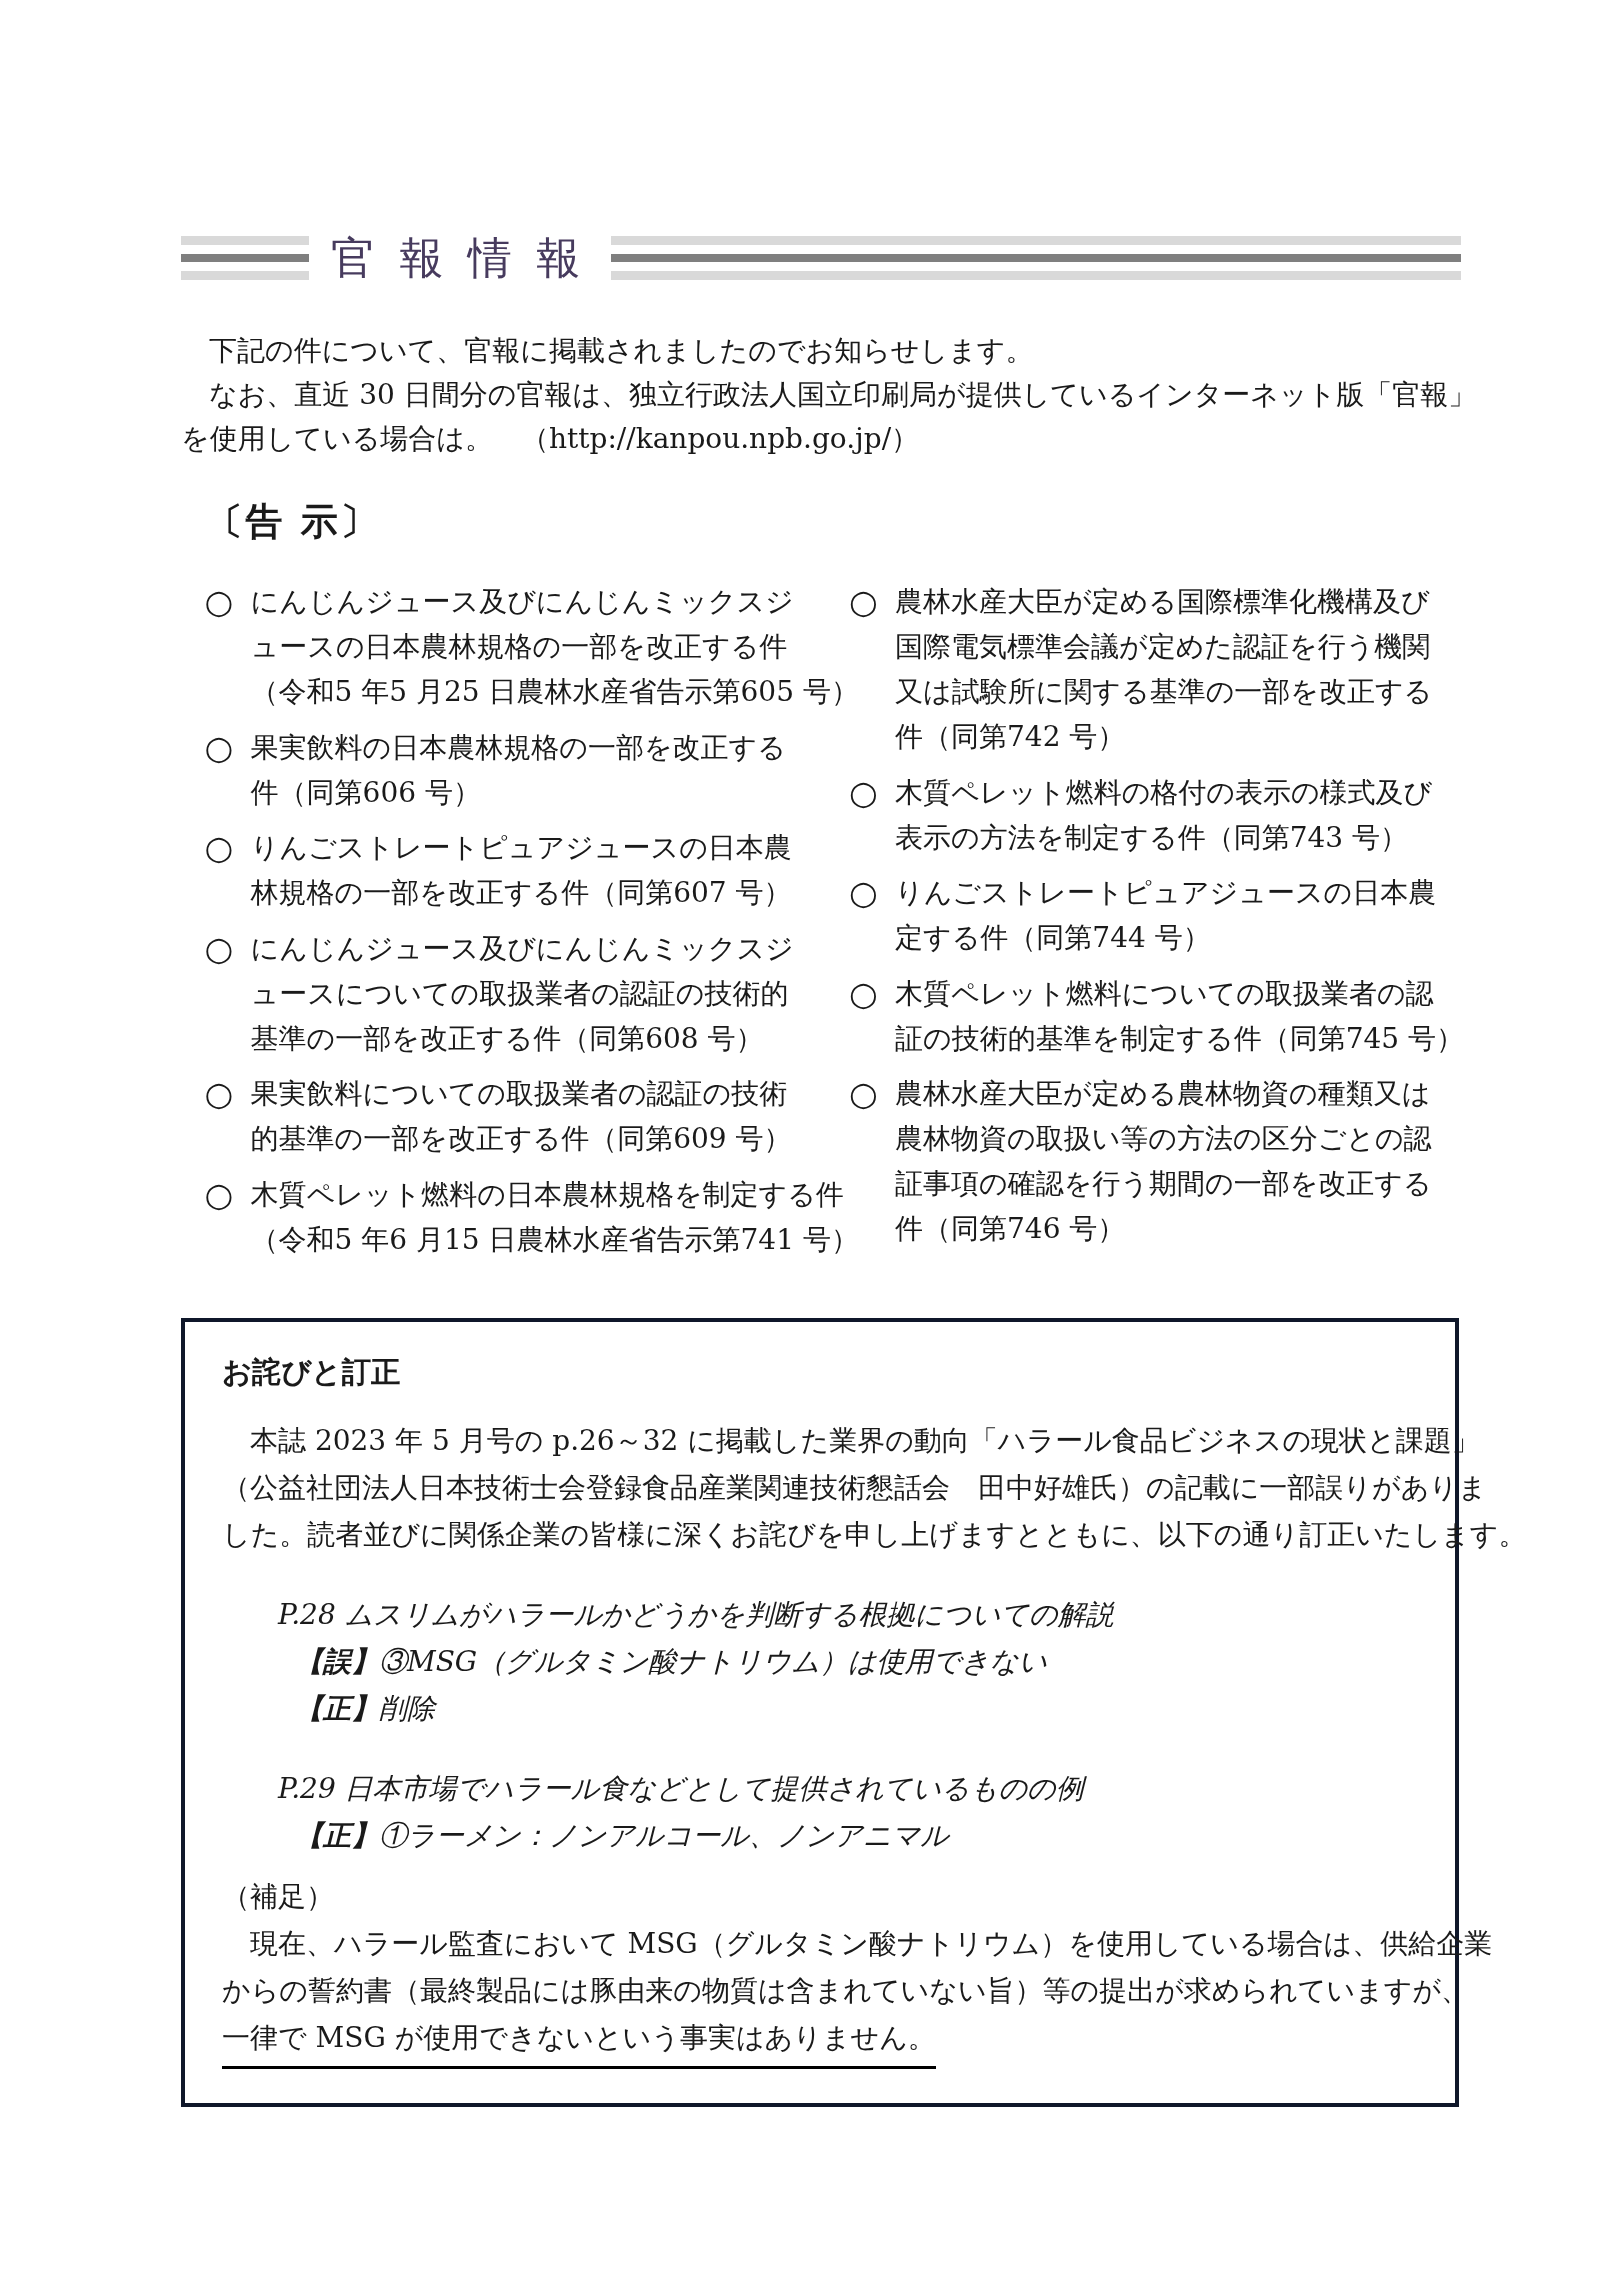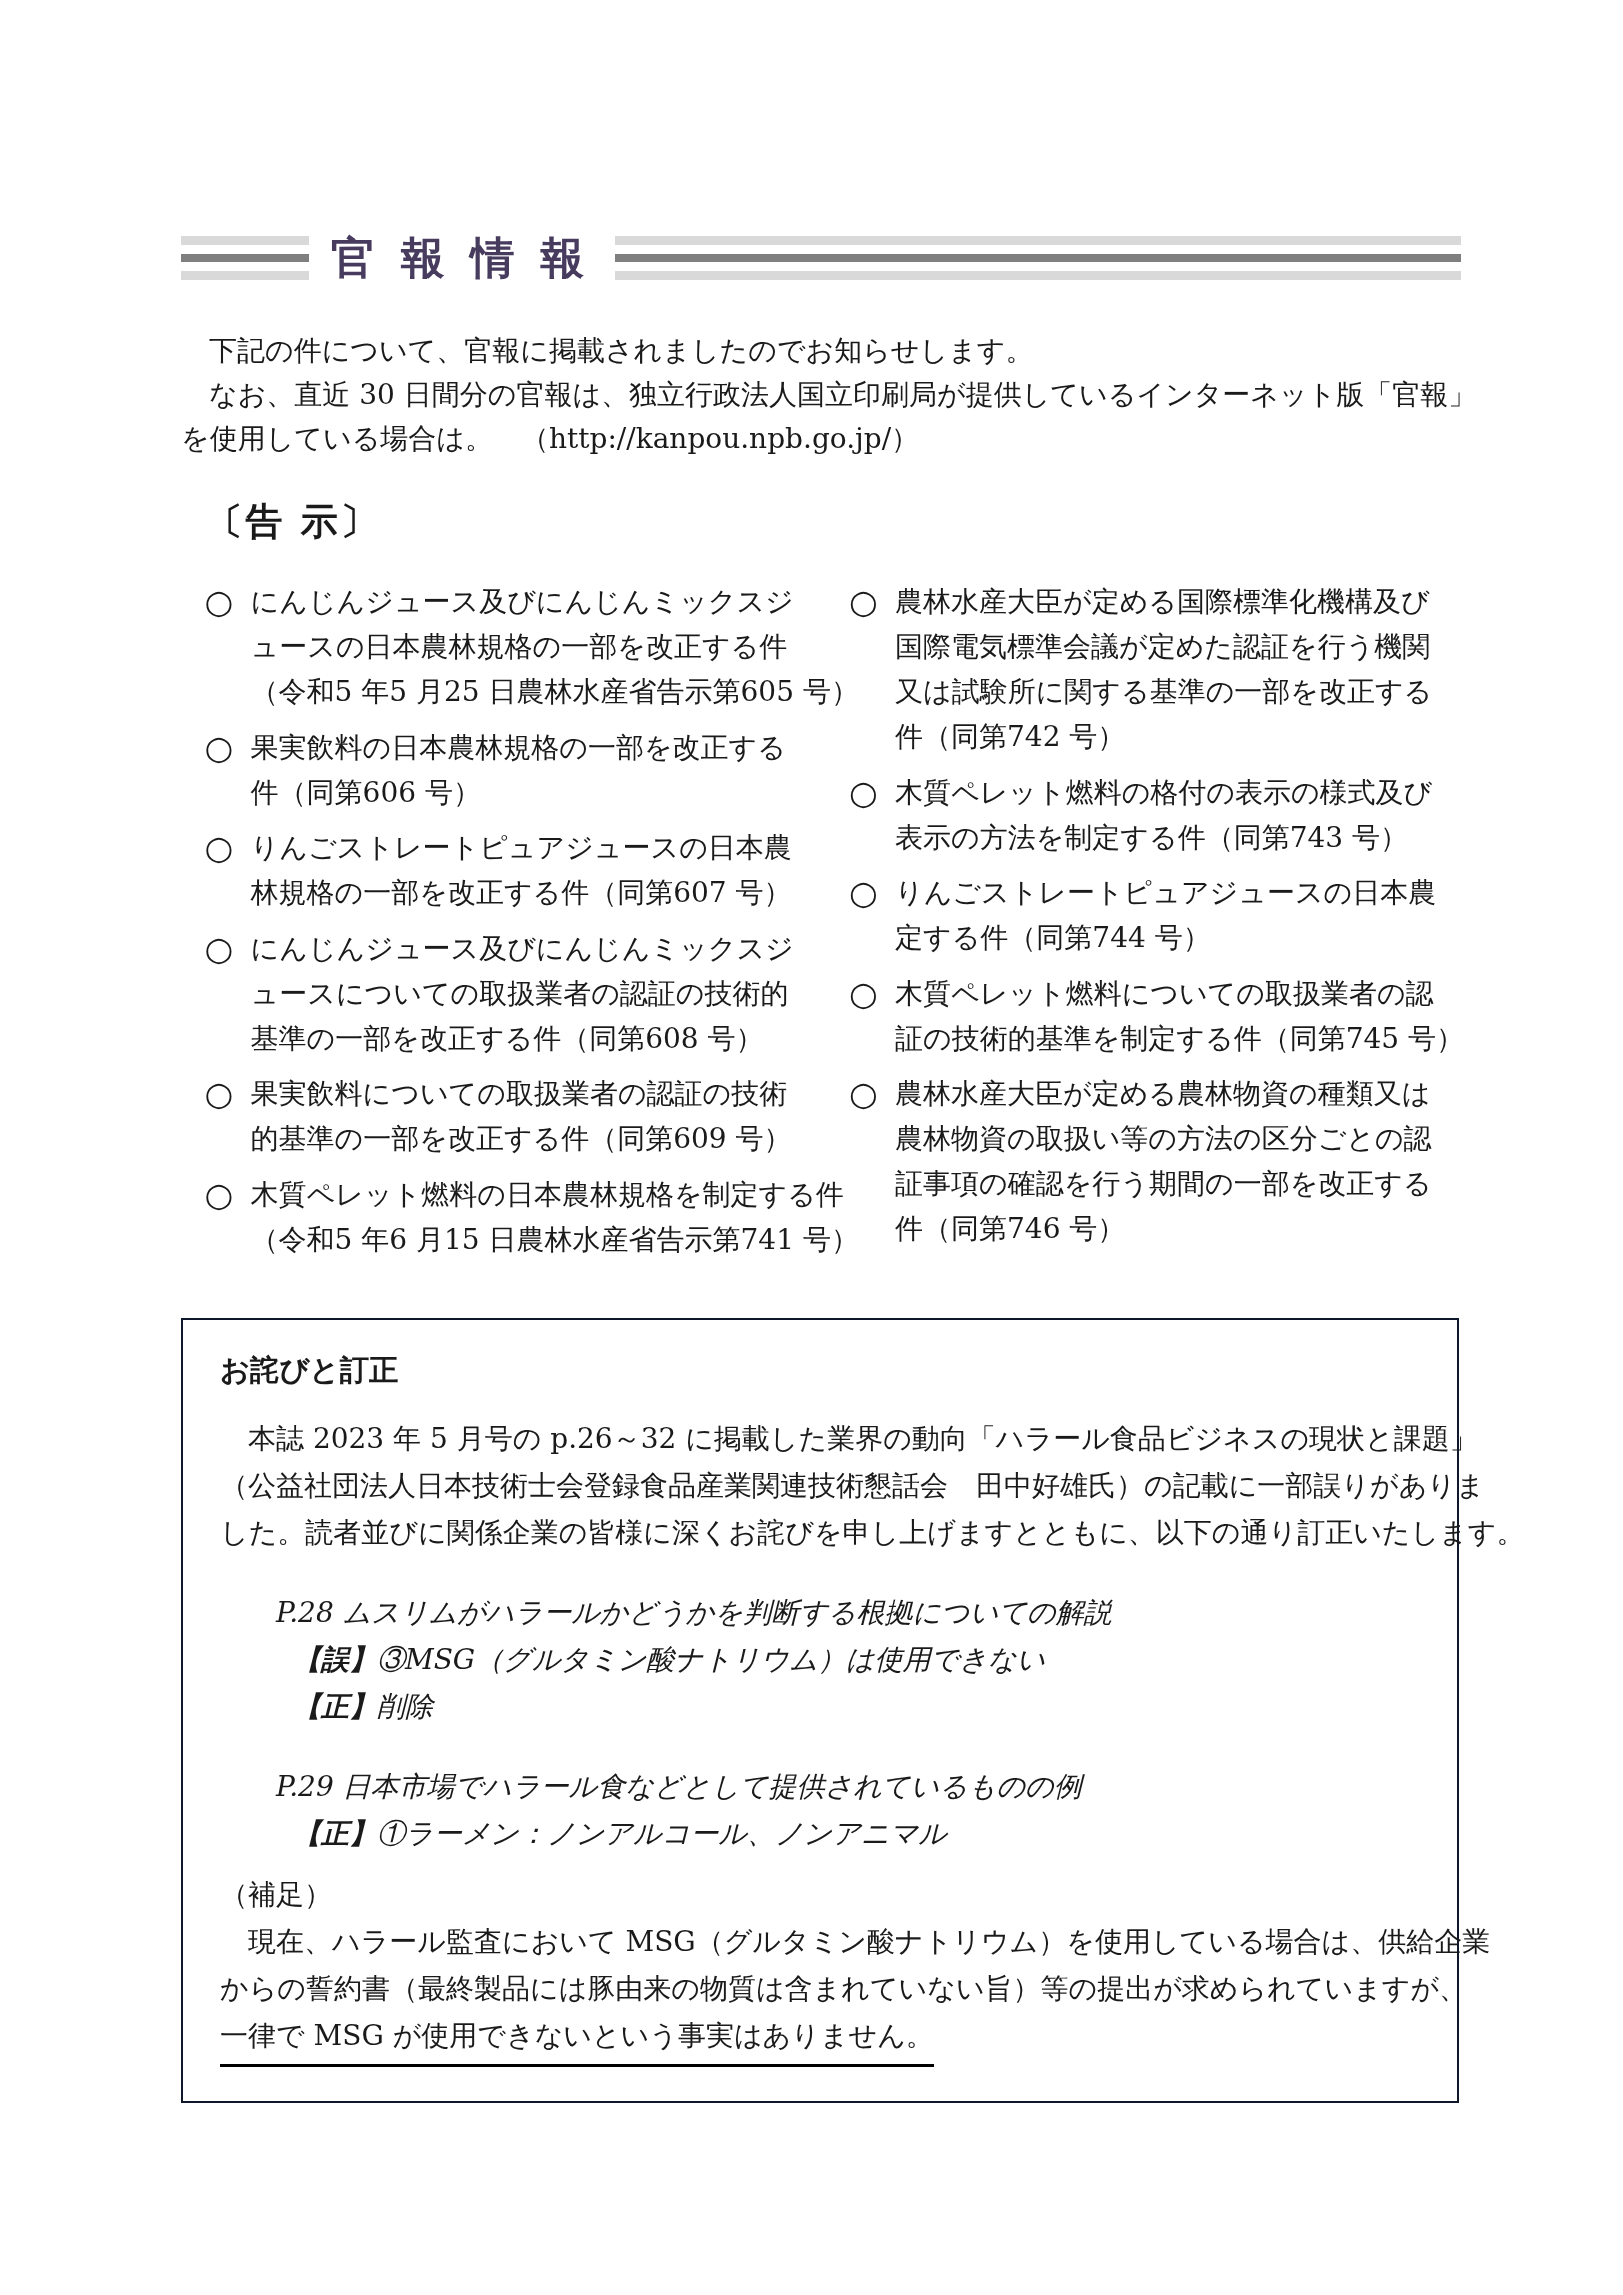--- a/index.html
+++ b/index.html
@@ -16,21 +16,21 @@
   }
   
   .kanpo-header{display:flex;align-items:center;height:60px;}
   .bars{display:flex;flex-direction:column;justify-content:center;gap:9.2px;}
   .bars-left{width:128px;margin-right:22px;flex:none;}
   .bars-right{flex:1;margin-left:26px;}
   .bar{height:8.5px;}
   .bar-light{background:#d9d9d9;}
   .bar-dark{background:#7f7f7f;}
   .kanpo-title{
-    margin:0;font-size:44px;font-weight:bold;letter-spacing:5.2px;
+    margin:0;font-size:44px;font-weight:normal;letter-spacing:5.2px;
     color:#473b5e;white-space:nowrap;
     font-family:"DejaVu Serif","Liberation Serif",serif;
   }
   
   .intro{margin-top:41px;font-size:28px;line-height:44px;}
   .intro-line{white-space:nowrap;}
   
   .section-heading{
     margin:39px 0 0 25px;font-size:37px;line-height:44px;font-weight:bold;
     font-family:"DejaVu Sans","Liberation Sans",sans-serif;
@@ -41,21 +41,21 @@
   .ncol{width:602px;flex:none;}
   .ncol-right{width:612px;}
   .nitem{display:flex;margin-bottom:10.5px;}
   .nmarker{flex:none;width:46px;font-size:33px;line-height:45px;}
   .nlines{flex:1;min-width:0;}
   .nline{font-size:28px;line-height:45px;white-space:nowrap;}
   .nline.cite{text-align:right;}
   
   .correction-box{
     margin-top:46px;
-    border:2px solid #0f172a;
+    border:4px solid #0f172a;
     padding:31px 48px 34px 37px;
     box-sizing:border-box;
     width:1278px;
   }
   .box-heading{
     margin:0 0 26px 0;font-size:29.4px;line-height:38px;font-weight:bold;
     font-family:"DejaVu Sans","Liberation Sans",sans-serif;
   }
   .box-para{margin:0 0 14.4px 0;}
   .box-line{font-size:28px;line-height:47px;white-space:nowrap;}

